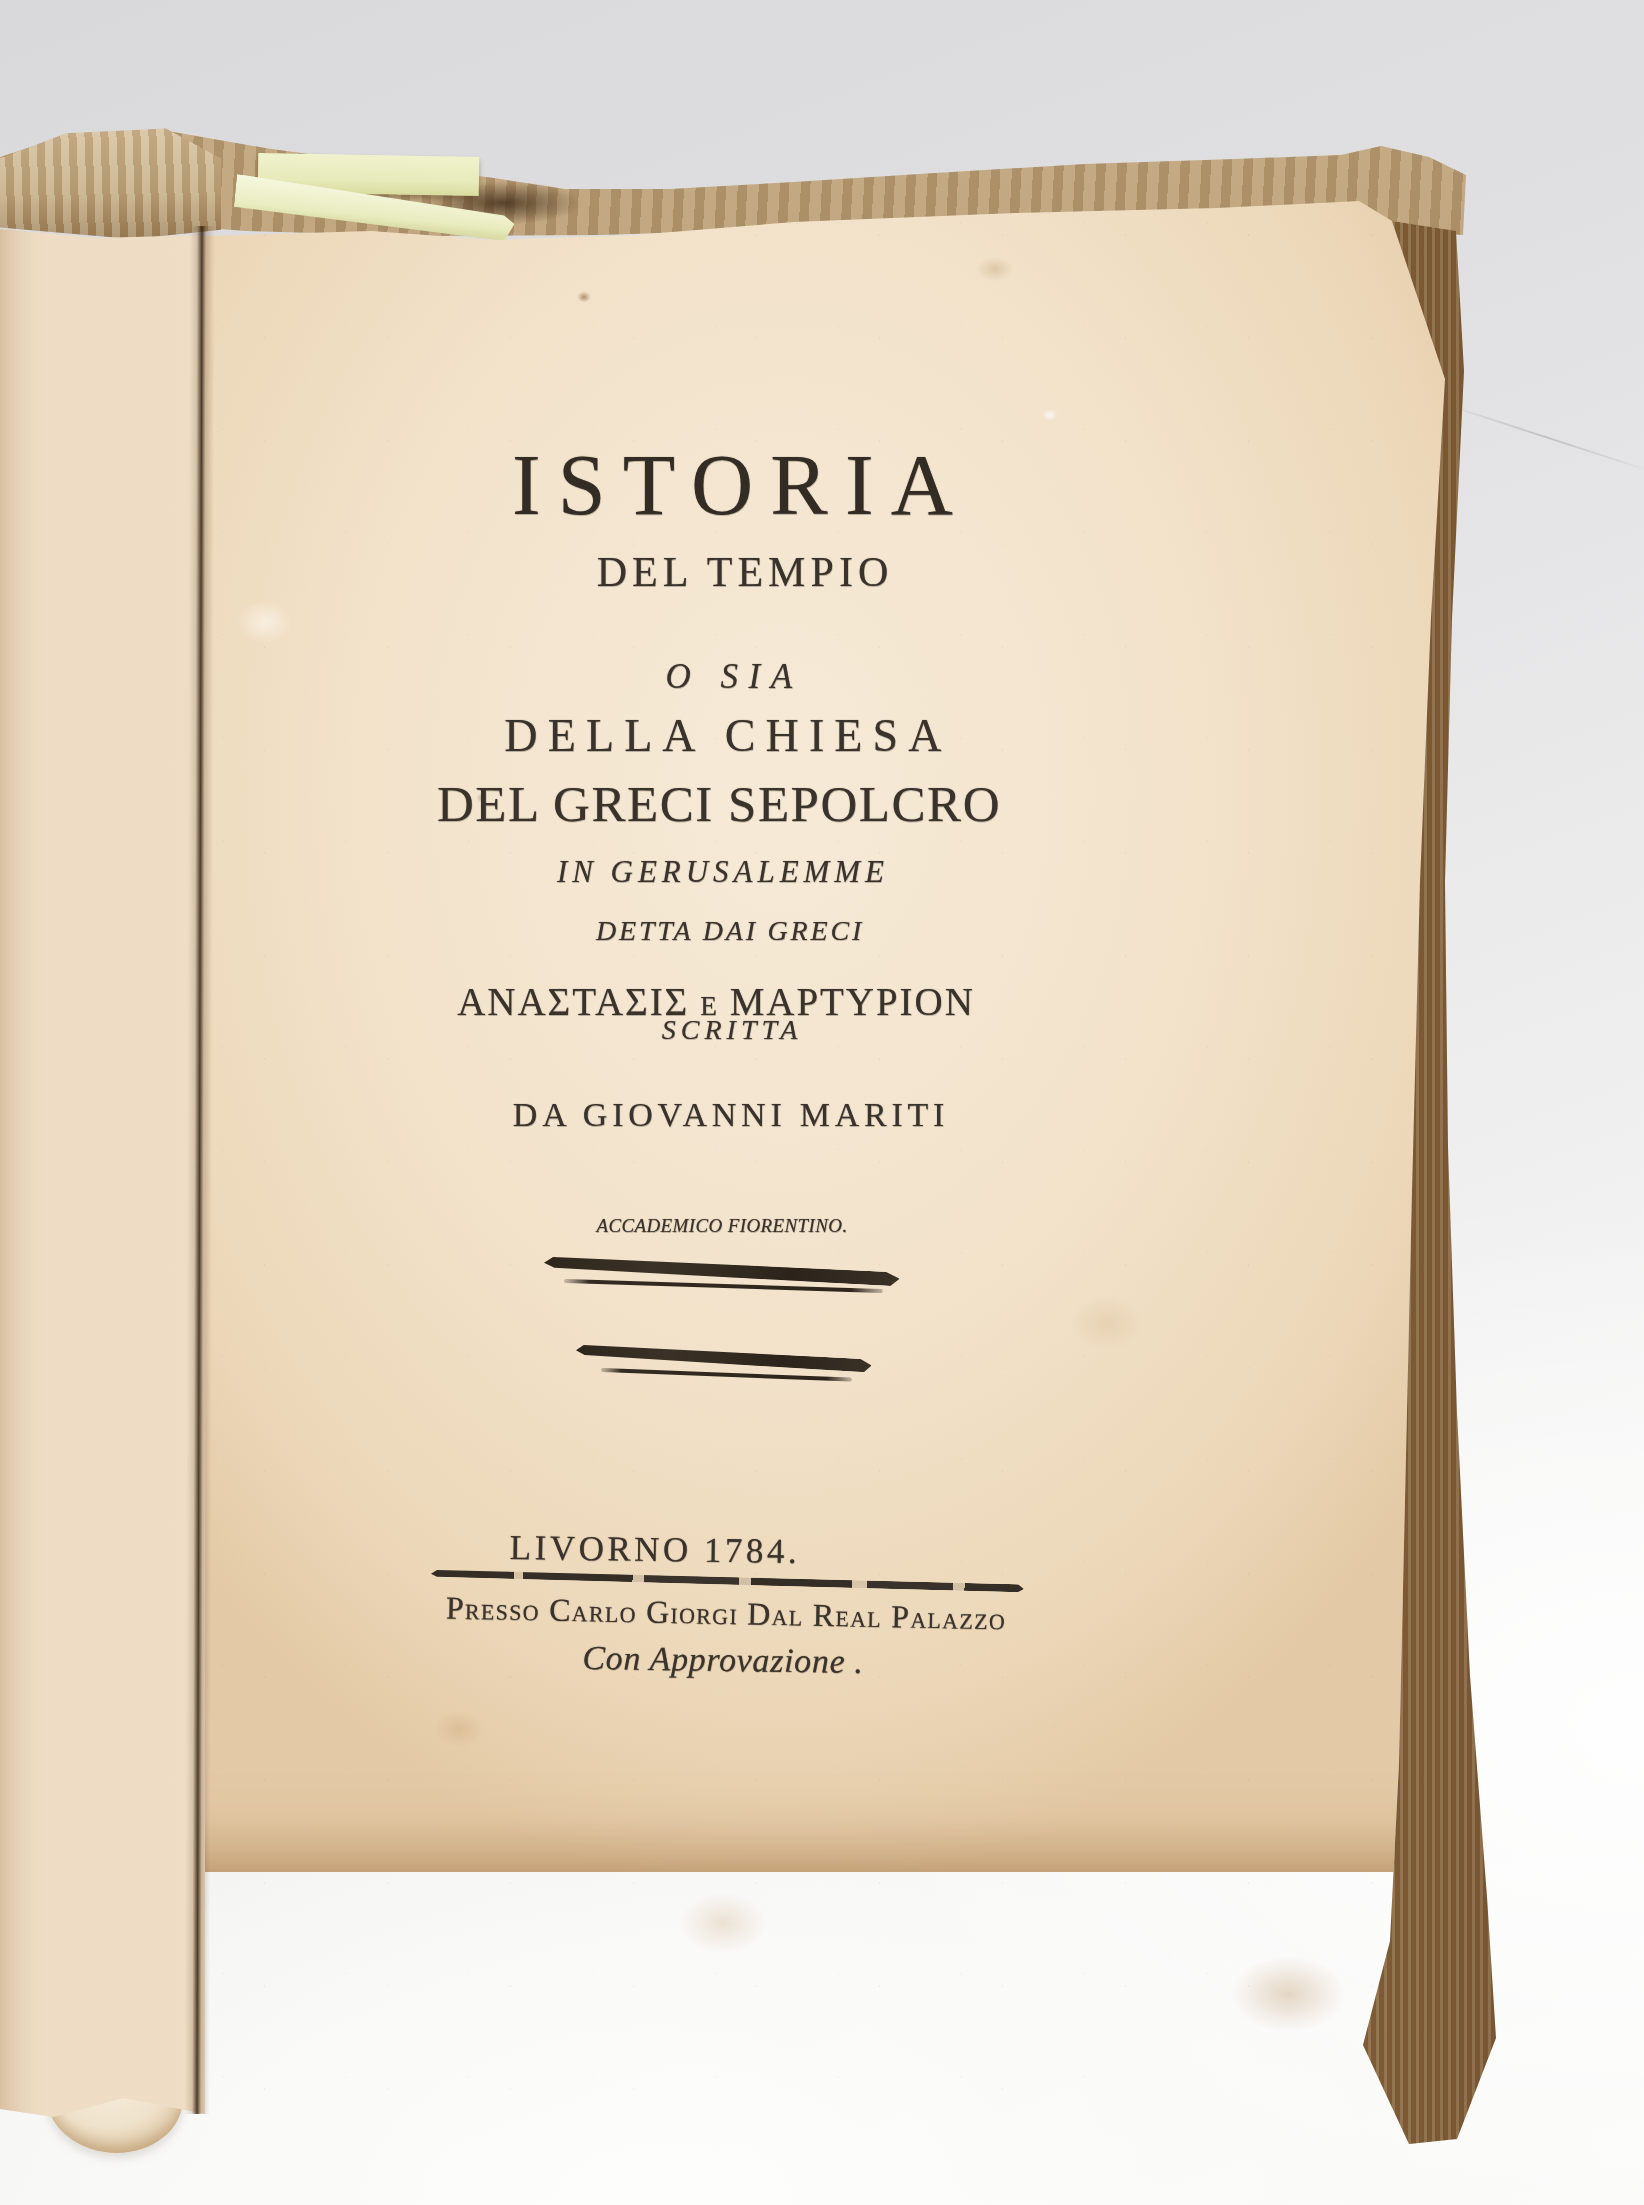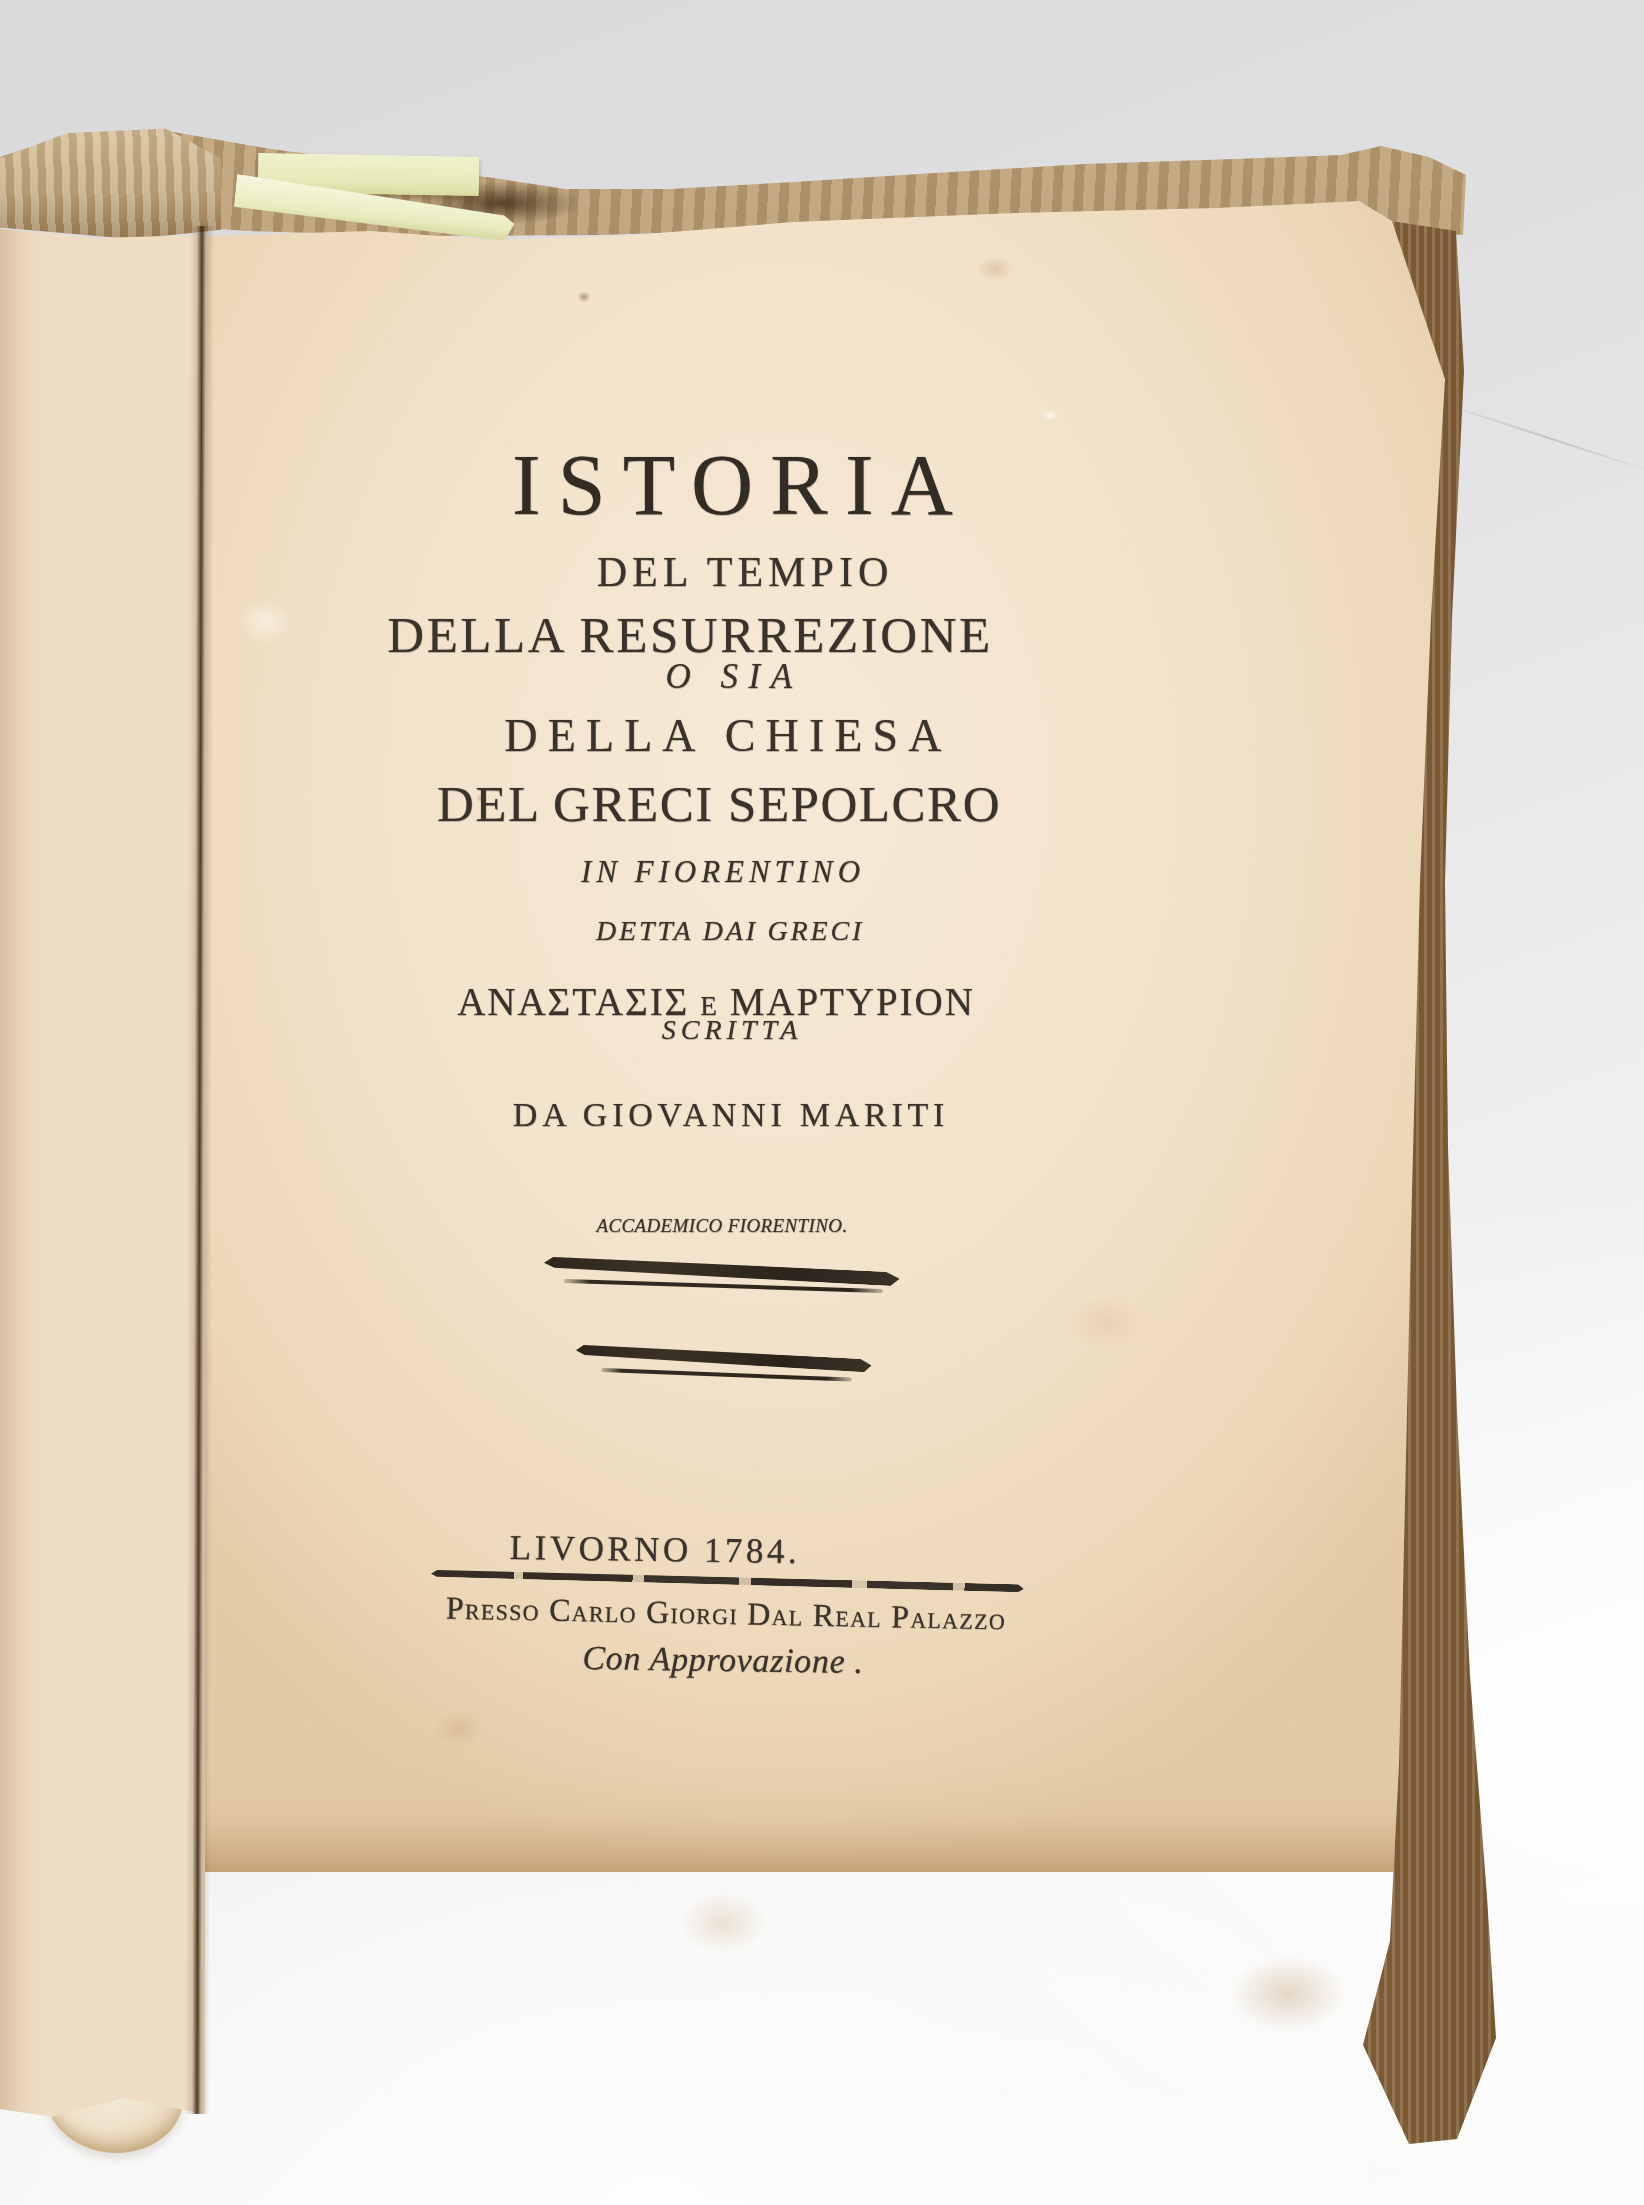--- a/index.html
+++ b/index.html
@@ -130,25 +130,24 @@
 
   <div class="abs corner-sliver"></div>
   <div class="abs left-page"></div>
 
   <div class="abs title-page">
     <div class="abs page-stains"></div>
     <div class="abs page-grain"></div>
 
     <div class="tl t-istoria">ISTORIA</div>
     <div class="tl t-tempio">DEL TEMPIO</div>
-    <div class="tl t-resurrezione">DELLA RESURREZIONE</div>
     <div class="tl t-osia it">O SIA</div>
     <div class="tl t-chiesa">DELLA CHIESA</div>
     <div class="tl t-sepolcro">DEL GRECI SEPOLCRO</div>
-    <div class="tl t-gerusalemme it">IN FIORENTINO</div>
+    <div class="tl t-gerusalemme it">IN GERUSALEMME</div>
     <div class="tl t-detta it">DETTA DAI GRECI</div>
 
     <div class="tl t-greek">
       <span>ΑΝΑΣΤΑΣΙΣ</span><span class="conj">E</span><span>ΜΑΡΤΥΡΙΟΝ</span>
     </div>
 
     <div class="tl t-scritta it">SCRITTA</div>
     <div class="tl t-giovanni">DA GIOVANNI MARITI</div>
     <div class="tl t-accademico it">ACCADEMICO FIORENTINO.</div>
 

